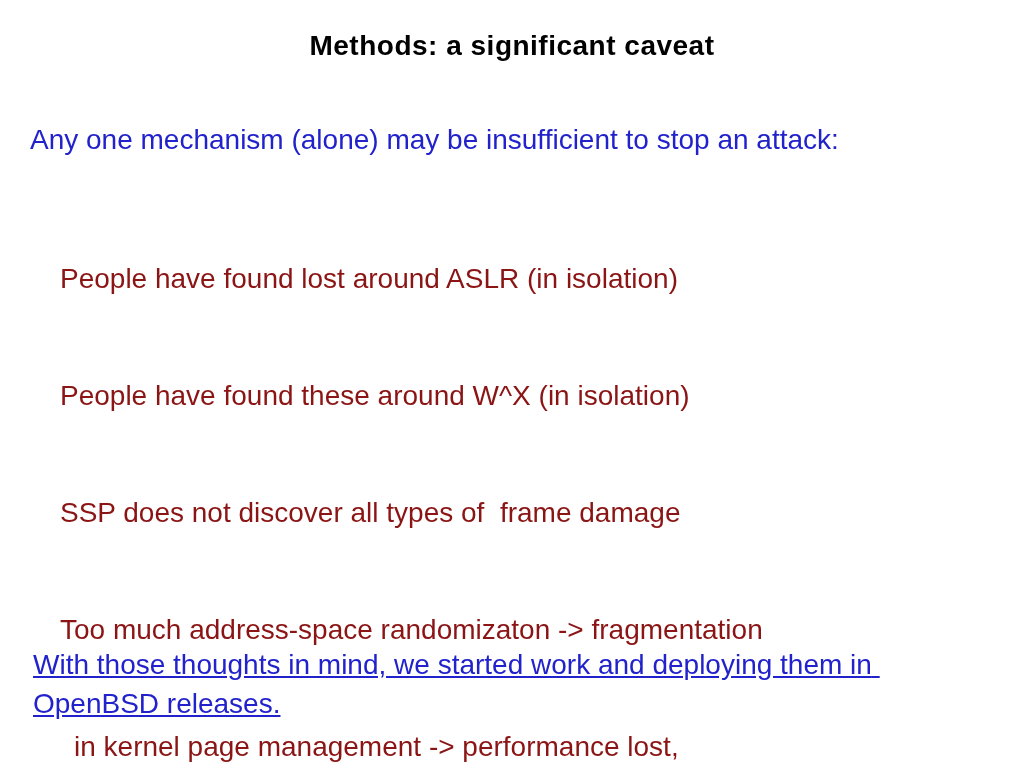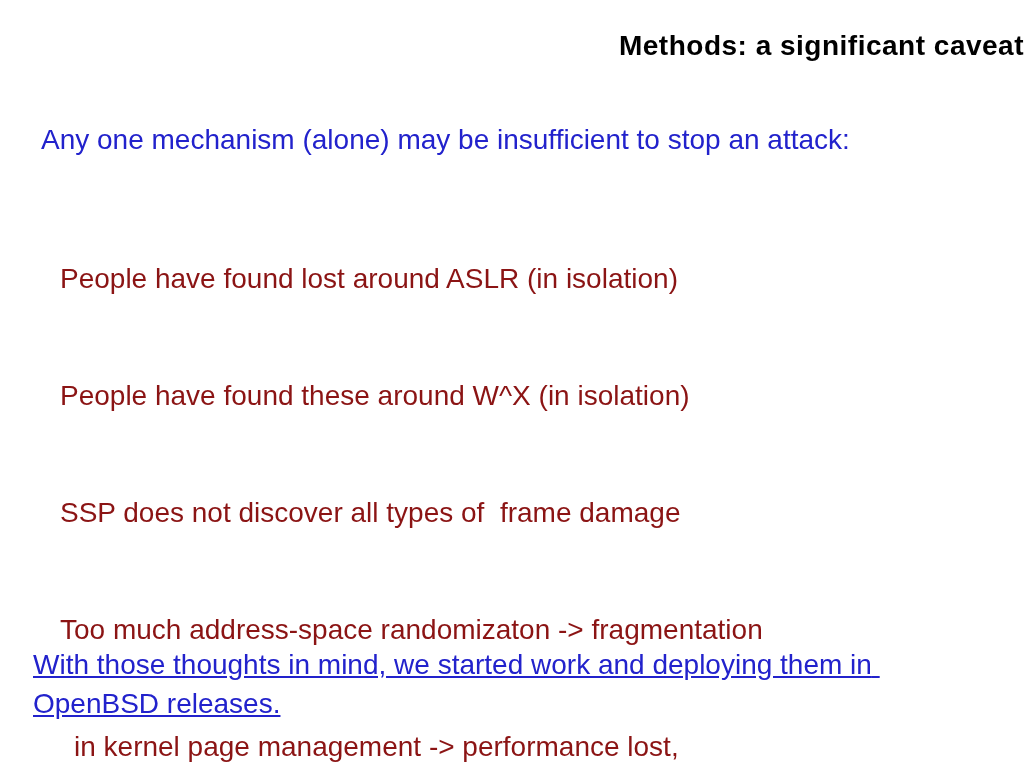--- a/index.html
+++ b/index.html
@@ -15,31 +15,30 @@
     overflow: hidden;
     font-family: "Liberation Sans", "DejaVu Sans", sans-serif;
     font-size: 28px;
     white-space: pre-wrap;
   }
   .slide-title {
     position: absolute;
     top: 30px;
     left: 0;
     width: 100%;
-    text-align: right;
+    text-align: center;
     font-weight: bold;
     color: #000000;
     letter-spacing: 0.5px;
   }
   .intro-line {
     position: absolute;
     top: 124px;
     left: 30px;
     color: #2222cc;
-    margin-left: 11px;
   }
   .caveat-list {
     position: absolute;
     top: 181px;
     left: 60px;
     color: #8b1414;
     line-height: 39px;
   }
   .caveat-item.indent-2 {
     margin-left: 14px;

